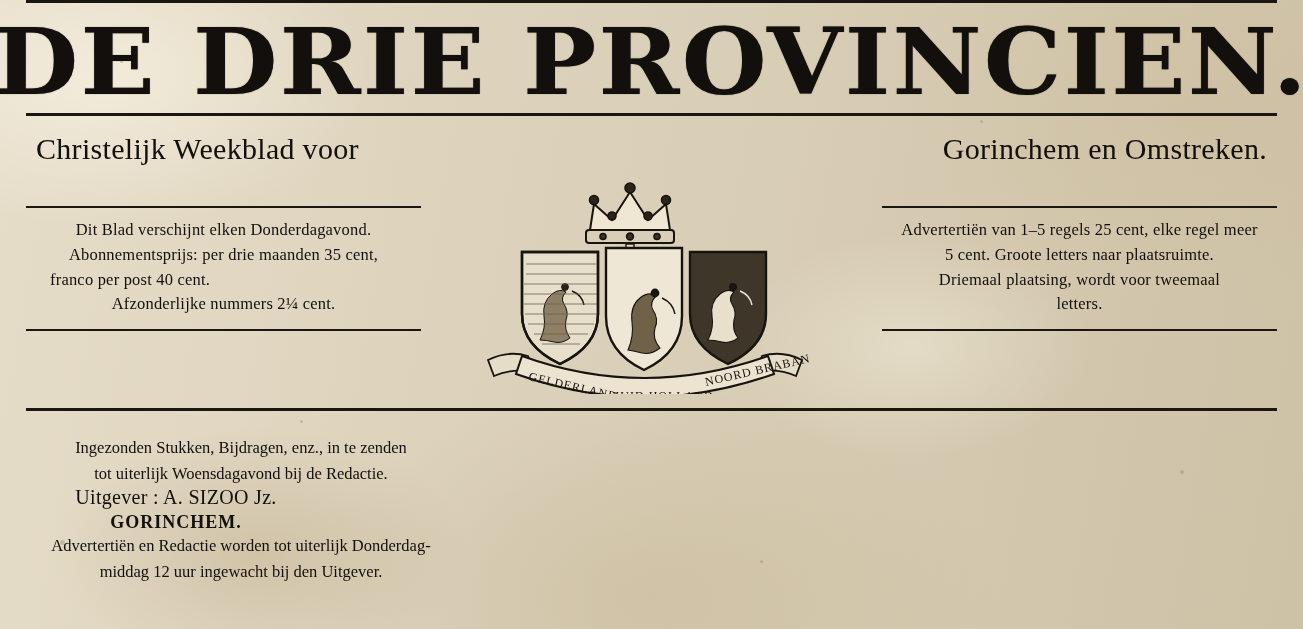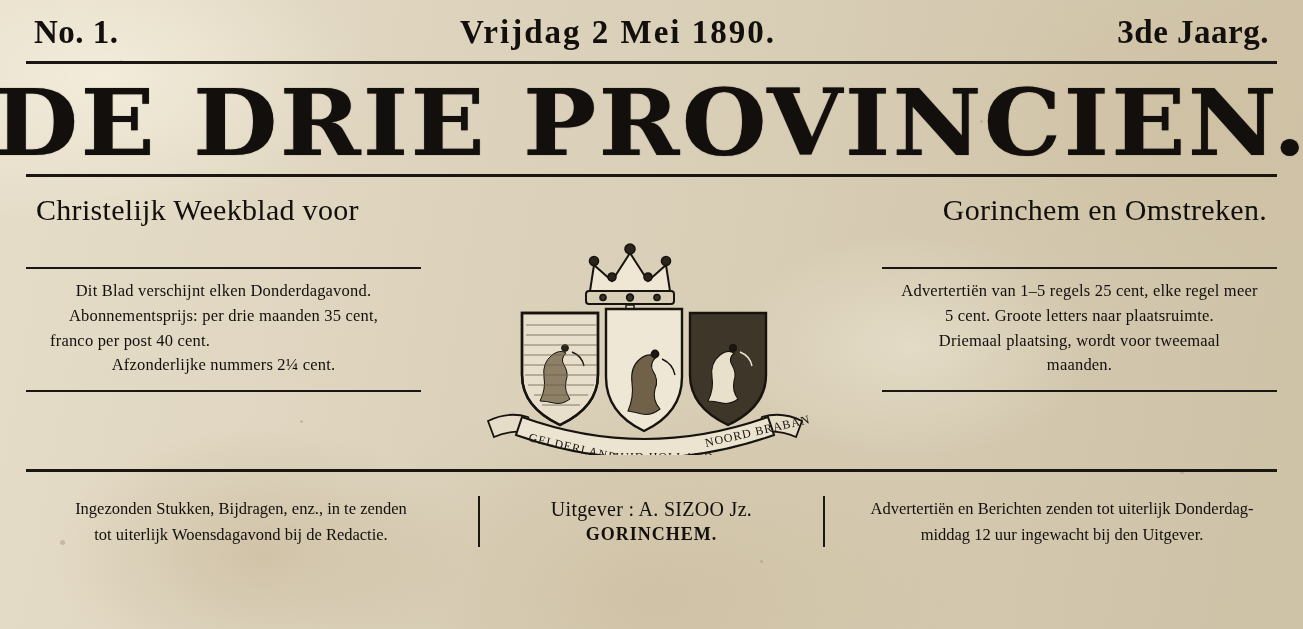--- a/index.html
+++ b/index.html
@@ -88,20 +88,21 @@
   .crestwrap{
     width:420px;display:flex;align-items:flex-start;justify-content:center;
     margin-top:-14px;
   }
 
   
   .botrow{
     display:flex;align-items:stretch;justify-content:space-between;
     margin-top:14px;
     padding-top:10px;
+    flex-direction:column;
   }
   .botcol{width:430px;display:flex;flex-direction:column;justify-content:center;}
   .botcol p{margin:0;font-size:16.5px;line-height:1.55;text-align:center;}
   .botcol.mid{width:300px;text-align:center;}
   .botcol.mid .pub{font-size:20px;letter-spacing:.3px;}
   .botcol.mid .street{font-size:14px;letter-spacing:1px;margin-top:3px;}
   .botcol.mid .city{font-size:18px;font-weight:bold;letter-spacing:1px;margin-top:3px;}
   .vsep{width:2px;background:#1a1713;}
   .sp{letter-spacing:1.2px;}
 </style>
@@ -114,25 +115,20 @@
 <div class="speck" style="left:640px;top:300px;width:4px;height:4px;"></div>
 <div class="speck" style="left:300px;top:420px;width:3px;height:3px;"></div>
 <div class="speck" style="left:980px;top:120px;width:3px;height:3px;"></div>
 <div class="speck" style="left:1180px;top:470px;width:4px;height:4px;"></div>
 <div class="speck" style="left:60px;top:540px;width:5px;height:5px;"></div>
 <div class="speck" style="left:760px;top:560px;width:3px;height:3px;"></div>
 <div class="speck" style="left:430px;top:90px;width:3px;height:3px;"></div>
 
 <div class="wrap">
 
-  <div class="topbar">
-    <div class="t">No. 1.</div>
-    <div class="t center">Vrijdag  2  Mei  1890.</div>
-    <div class="t">3de Jaarg.</div>
-  </div>
 
   <div class="rule"></div>
 
   <div class="titlebar">
     <div class="title">DE DRIE PROVINCIEN.</div>
   </div>
 
   <div class="rule"></div>
 
   <div class="subrow">
@@ -206,21 +202,21 @@
           <text x="244" y="222" transform="rotate(-13 244 222)">NOORD BRABAN</text>
         </g>
       </svg>
     </div>
 
     <div class="col right">
       <div class="colrule"></div>
       <p>Advertertiën van 1–5 regels 25 cent, elke regel meer</p>
       <p>5 cent.  Groote letters naar plaatsruimte.</p>
       <p class="sp">Driemaal plaatsing, wordt voor tweemaal</p>
-      <p>maanden.</p>
+      <p>letters.</p>
       <div class="colrule bot"></div>
     </div>
   </div>
 
   <div class="rule" style="margin-top:14px;"></div>
 
   <div class="botrow">
     <div class="botcol">
       <p>Ingezonden Stukken, Bijdragen, enz., in te zenden</p>
       <p>tot uiterlijk Woensdagavond bij de Redactie.</p>
@@ -229,18 +225,18 @@
     <div class="vsep"></div>
 
     <div class="botcol mid">
       <div class="pub">Uitgever :  A.  SIZOO  Jz.</div>
       <div class="city">GORINCHEM.</div>
     </div>
 
     <div class="vsep"></div>
 
     <div class="botcol">
-      <p>Advertertiën en Berichten zenden tot uiterlijk Donderdag-</p>
+      <p>Advertertiën en Redactie worden tot uiterlijk Donderdag-</p>
       <p>middag 12 uur ingewacht bij den Uitgever.</p>
     </div>
   </div>
 
 </div>
 
 </body></html>

